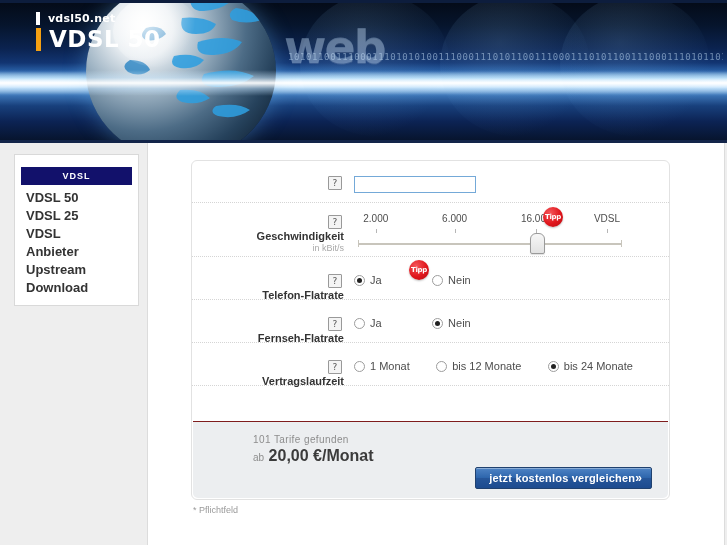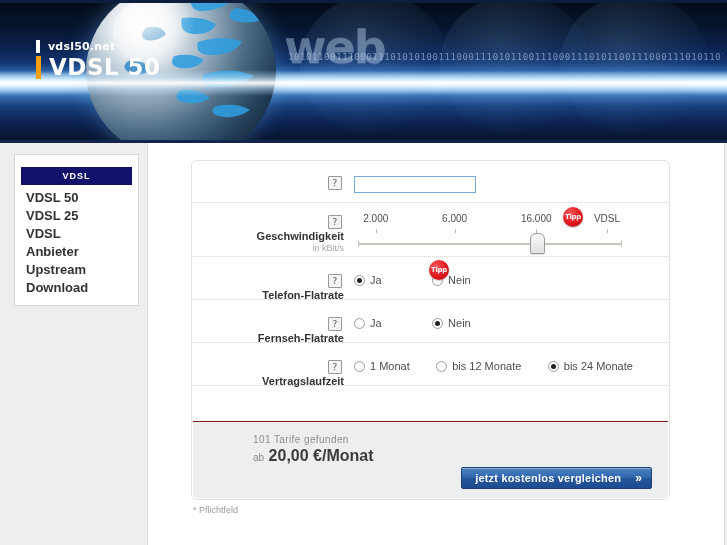--- a/index.html
+++ b/index.html
@@ -121,21 +121,21 @@
     font-size: 9px;
     letter-spacing: 0.6px;
     color: rgba(190,215,240,0.55);
     white-space: nowrap;
     overflow: hidden;
     user-select: none;
   }
   .brand {
     position: absolute;
     left: 36px;
-    top: 40px;
+    top: 12px;
     z-index: 5;
   }
   .brand-row {
     display: flex;
     align-items: center;
   }
   .brand-tick-white {
     width: 4px;
     height: 13px;
     background: #ffffff;
@@ -393,21 +393,20 @@
     background: radial-gradient(circle at 35% 30%, #f4565a 0%, #e0161c 55%, #b40d12 100%);
     color: #ffffff;
     font-size: 7px;
     font-weight: bold;
     line-height: 20px;
     text-align: center;
     letter-spacing: -0.3px;
     box-shadow: 0 1px 2px rgba(0,0,0,0.25);
     z-index: 6;
     font-family: "DejaVu Sans", sans-serif;
-    margin-left: 20px;
   }
 
   
   .result {
     position: absolute;
     left: 1px;
     right: 1px;
     bottom: 1px;
     height: 76px;
     background: #eceef0;
@@ -440,21 +439,20 @@
     margin-top: 28px;
   }
   .cta {
     position: absolute;
     right: 16px;
     top: 45px;
     height: 22px;
     padding: 0 9px 0 13px;
     display: inline-flex;
     align-items: center;
-    gap: 14px;
     background: linear-gradient(to bottom, #4e83c4 0%, #2e66ad 48%, #26569a 52%, #1d4b8f 100%);
     border: 1px solid #20416f;
     border-radius: 2px;
     color: #ffffff;
     font-size: 11px;
     font-weight: bold;
     cursor: pointer;
     box-shadow: inset 0 1px 0 rgba(255,255,255,0.35);
     letter-spacing: 0.2px;
   }

